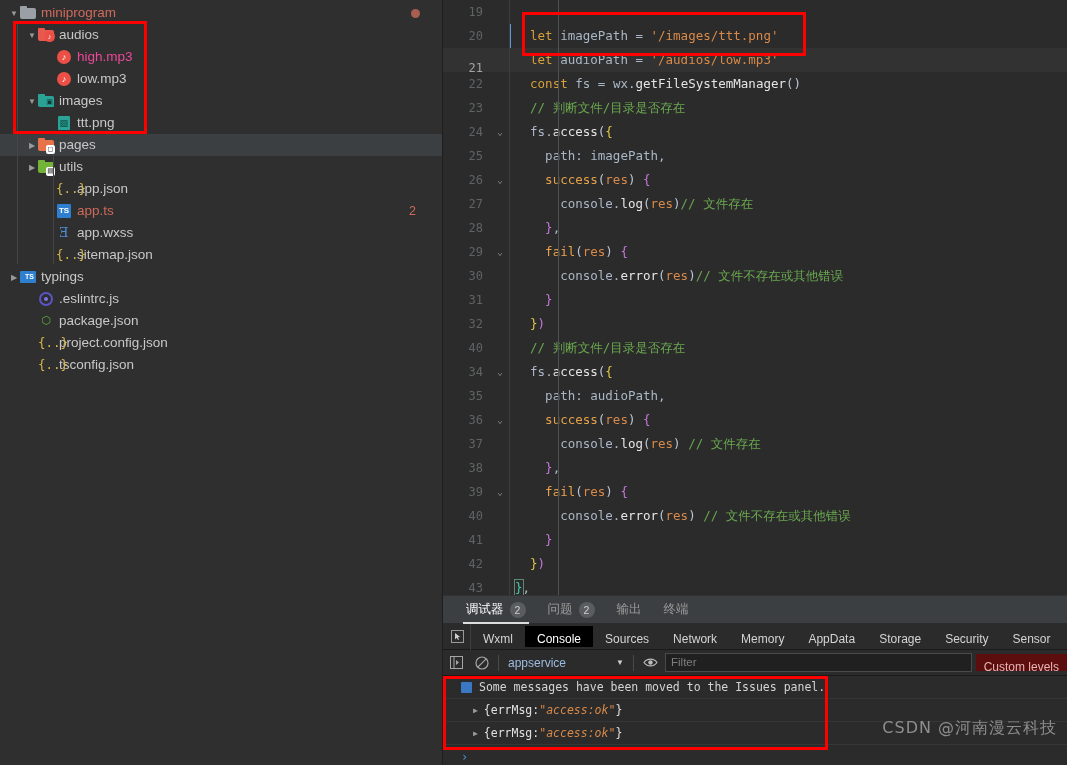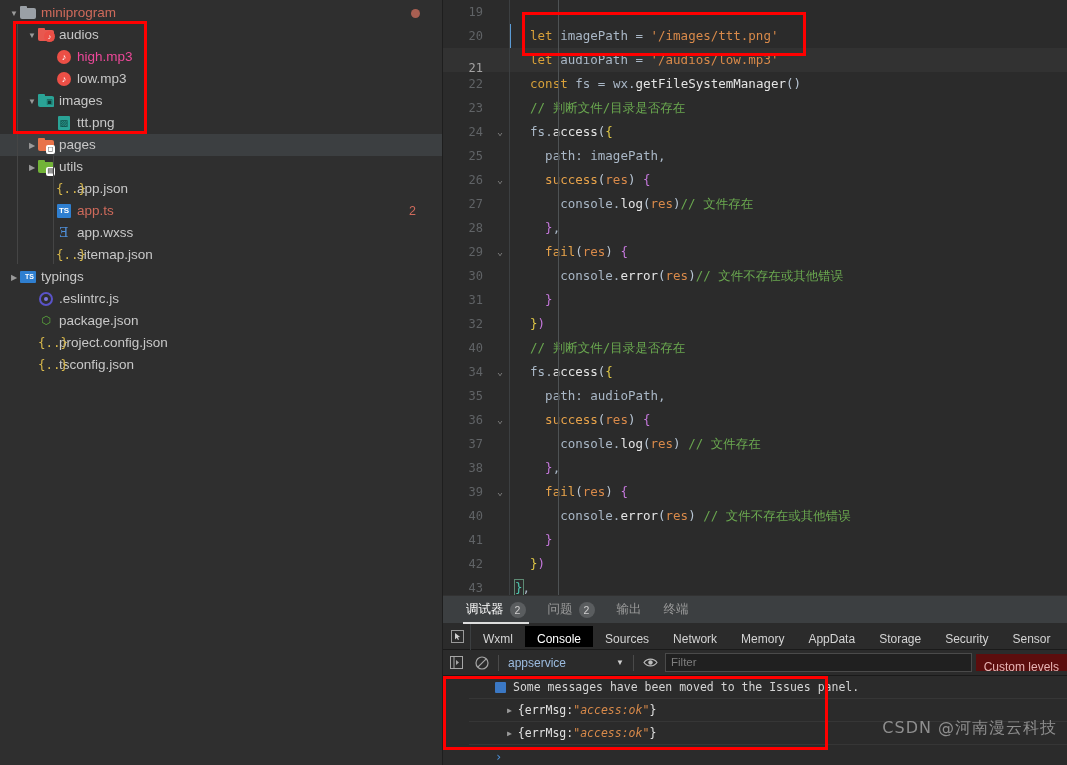--- a/index.html
+++ b/index.html
@@ -173,22 +173,22 @@
     flex:1; height:19px; background:#202020; border:1px solid #4a4a4a; margin:0 4px 0 2px;
     color:#7e7e7e; font-size:11.5px; line-height:17px; padding-left:5px;
   }
   .custlev{
     background:#5c0d0d; color:#e8b4b4; font-size:12px; height:17px; line-height:26px;
     padding:0 8px; white-space:nowrap;
   }
 
   .console-area{ flex:1; background:#2b2b2b; position:relative; overflow:hidden; font-family:"DejaVu Sans Mono", monospace; }
   .crow{
-    height:23px; display:flex; align-items:center; padding-left:26px;
-    border-bottom:1px solid #363636; font-size:11.5px; color:#d4d4d4; white-space:nowrap;margin-left:26px;
+    height:23px; display:flex; align-items:center; padding-left:18px;
+    border-bottom:1px solid #363636; font-size:11.5px; color:#d4d4d4; white-space:nowrap;
   }
   .crow .sqicon{
     width:11px; height:11px; background:#3b78c4; margin-right:7px; border-radius:1px;
     position:relative; flex:0 0 11px;
   }
   .crow .tri{ color:#9a9a9a; font-size:8px; margin-right:6px; margin-left:12px; }
   .objtxt{ color:#e0e0e0; }
   .objstr{ font-style:italic; color:#d98a4a; }
   .prompt{ color:#4a90d9; font-size:12px; margin-left:14px; }
 

